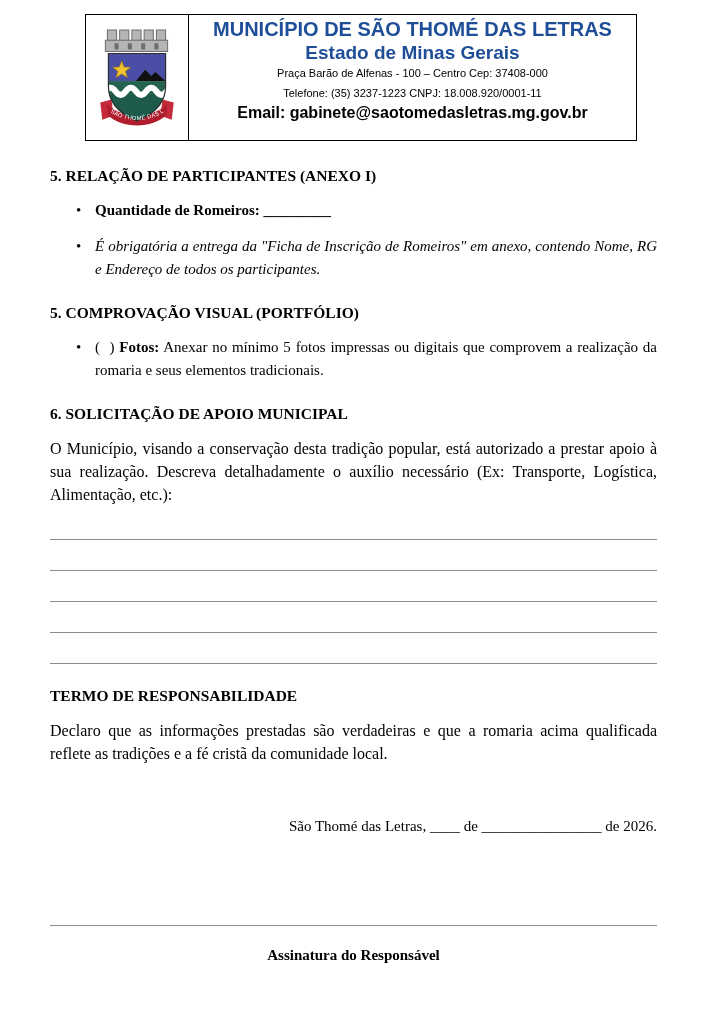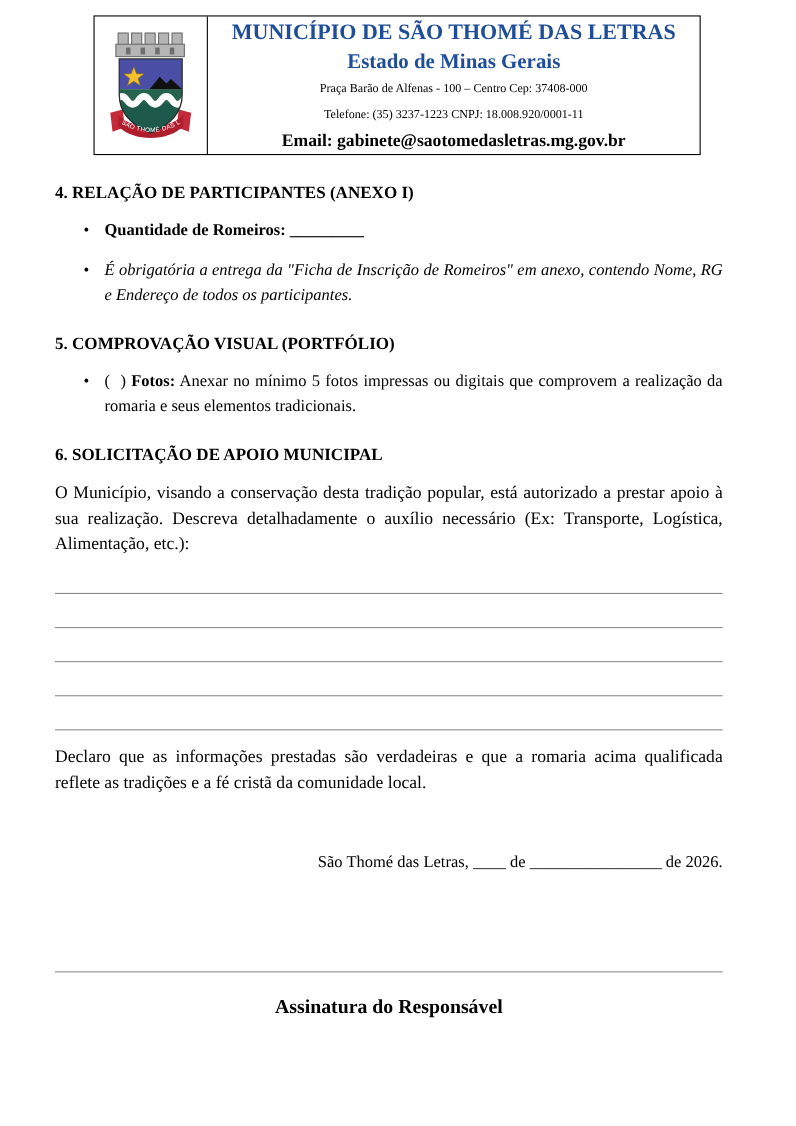--- a/index.html
+++ b/index.html
@@ -28,24 +28,24 @@
     width: 103px;
     border-right: 1.4px solid #000;
     display: flex;
     align-items: center;
     justify-content: center;
   }
   .cell-info {
     flex: 1;
     display: flex;
     flex-direction: column;
-    justify-content: space-between;
+    justify-content: flex-start;
     align-items: center;
     text-align: center;
-    font-family: Liberation Serif, serif;
+    font-family: Liberation Sans, sans-serif;
     padding: 2px 4px;
   }
   .h-title   { font-weight: bold; font-size: 20px;   line-height: 24px; }
   .h-sub     { font-weight: bold; font-size: 19px;   line-height: 23px; }
   .h-line    { font-size: 11px; line-height: 19.5px; }
   .h-email   { font-size: 16px; line-height: 19.5px; font-weight: bold; }
 
   
   .sec-heading {
     font-weight: bold;
@@ -95,21 +95,21 @@
 
   .sig-line {
     margin-top: 87px;
     border-bottom: 1.5px solid #8c8c8c;
     height: 1px;
   }
   .sig-label {
     margin-top: 21px;
     text-align: center;
     font-weight: bold;
-    font-size: 18px;
+    font-size: 15px;
   }
 </style>
 </head>
 <body>
 
 <div class="page">
   <div class="content">
 
     <div class="header-table">
       <div class="cell-logo">
@@ -161,21 +161,21 @@
       </div>
       <div class="cell-info">
         <div class="h-title brand-blue" style="color: rgb(31, 78, 153);">MUNICÍPIO DE SÃO THOMÉ DAS LETRAS</div>
         <div class="h-sub brand-blue" style="color: rgb(31, 78, 153);">Estado de Minas Gerais</div>
         <div class="h-line">Praça Barão de Alfenas - 100 – Centro Cep: 37408-000</div>
         <div class="h-line">Telefone: (35) 3237-1223 CNPJ: 18.008.920/0001-11</div>
         <div class="h-email">Email: gabinete@saotomedasletras.mg.gov.br</div>
       </div>
     </div>
 
-    <div class="sec-heading" id="sec4-heading">4. RELAÇÃO DE PARTICIPANTES (ANEXO I)</div>
+    <div class="sec-heading" id="sec4-heading">5. RELAÇÃO DE PARTICIPANTES (ANEXO I)</div>
 
     <div class="bullet">
       <span class="dot">•</span>
       <span class="b-bold">Quantidade de Romeiros: </span><span class="b-bold">_________</span>
     </div>
 
     <div class="bullet b-italic">
       <span class="dot" style="font-style:normal">•</span>
       <span>É obrigatória a entrega da "Ficha de Inscrição de Romeiros" em anexo, contendo Nome, RG e Endereço de todos os participantes.</span>
     </div>
@@ -191,20 +191,21 @@
     <div class="para">O Município, visando a conservação desta tradição popular, está autorizado a prestar apoio à sua realização. Descreva detalhadamente o auxílio necessário (Ex: Transporte, Logística, Alimentação, etc.):</div>
 
     <div class="write-lines">
         <div class="write-line"></div>
         <div class="write-line"></div>
         <div class="write-line"></div>
         <div class="write-line"></div>
         <div class="write-line"></div>
       </div>
 
+    <div class="sec-heading" id="termo-heading">TERMO DE RESPONSABILIDADE</div>
     <div class="para">Declaro que as informações prestadas são verdadeiras e que a romaria acima qualificada reflete as tradições e a fé cristã da comunidade local.</div>
 
     <div class="dateline">
       <span>São Thomé das Letras, </span><span>____</span><span> de </span><span>________________</span><span> de 2026.</span>
     </div>
 
     <div class="sig-line"></div>
     <div class="sig-label">Assinatura do Responsável</div>
 
   </div>

